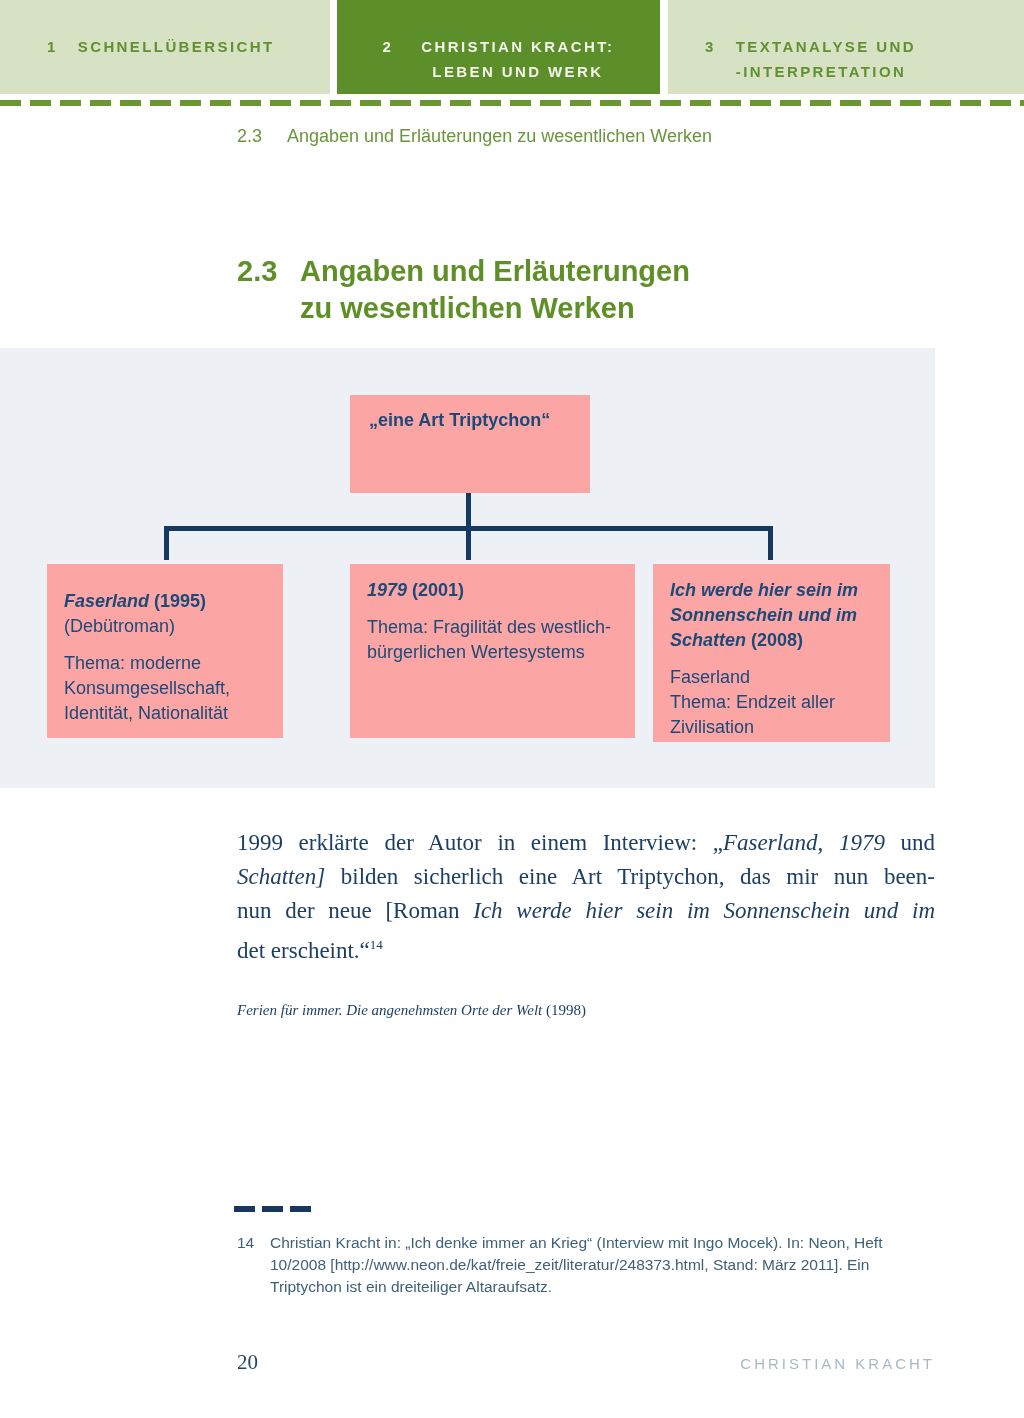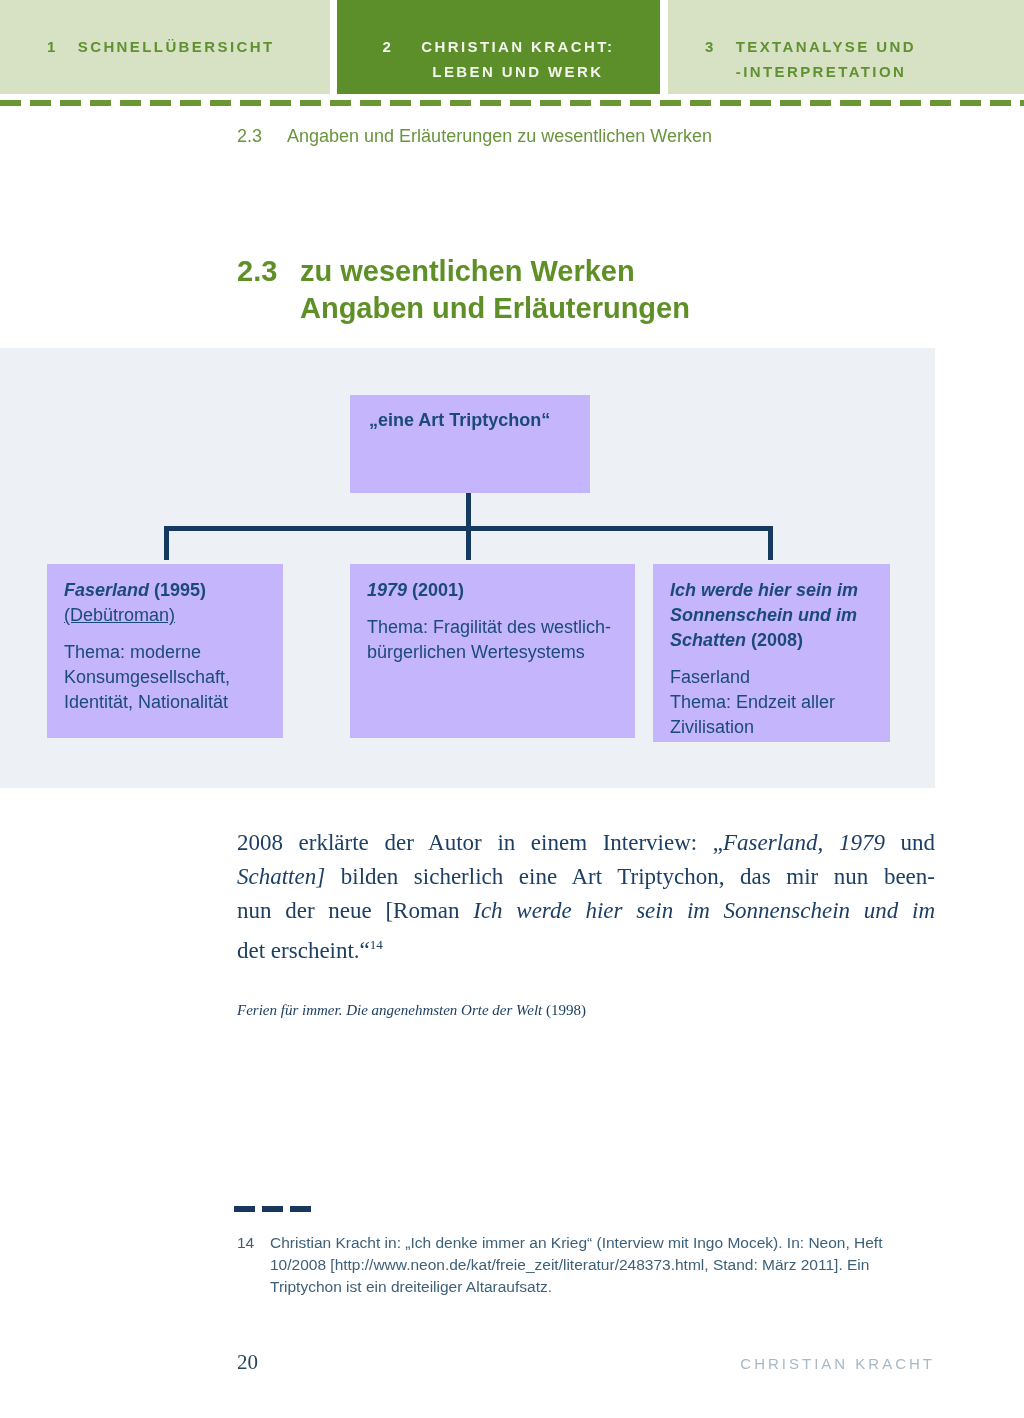--- a/index.html
+++ b/index.html
@@ -37,28 +37,28 @@
   .bc-num { width: 50px; flex: 0 0 auto; }
 
   
   .heading { position: absolute; top: 253px; left: 237px; width: 720px;
              color: #5e9027; font-size: 29px; font-weight: 700; line-height: 37px; display: flex; }
   .h-num { width: 63px; flex: 0 0 auto; }
 
   
   .diagram { position: absolute; top: 348px; left: 0; width: 1024px; height: 440px; }
   .diagram-bg { position: absolute; top: 0; left: 0; width: 935px; height: 440px; background: #edf1f5; }
-  .dbox { position: absolute; background: #c4b5fd; color: #1c4a78; font-size: 18px; line-height: 25px; }
+  .dbox { position: absolute; background: #fca5a5; color: #1c4a78; font-size: 18px; line-height: 25px; }
   .dbox-root  { left: 350px; top: 47px;  width: 240px; height: 98px;  padding: 13px 19px; font-weight: 700; }
-  .dbox-left  { left: 47px;  top: 216px; width: 236px; height: 174px; padding: 14px 17px; }
+  .dbox-left  { left: 47px;  top: 216px; width: 236px; height: 174px; padding: 25px 17px; }
   .dbox-mid   { left: 350px; top: 216px; width: 285px; height: 174px; padding: 14px 17px; }
   .dbox-right { left: 653px; top: 216px; width: 237px; height: 178px; padding: 14px 17px; }
   .dbox-title { font-weight: 700; }
   .dbox-title .it { font-style: italic; }
-  .dbox-sub { font-weight: 400; text-decoration: underline; }
+  .dbox-sub { font-weight: 400; }
   .dbox-body { margin-top: 12px; white-space: pre-line; font-weight: 400; }
   .conn { position: absolute; background: #143a60; }
   .conn-v-center { left: 466px; top: 145px; width: 5px; height: 67px; }
   .conn-h-bar    { left: 164px; top: 178px; width: 609px; height: 5px; }
   .conn-v-left   { left: 164px; top: 178px; width: 5px; height: 34px; }
   .conn-v-right  { left: 768px; top: 178px; width: 5px; height: 34px; }
 
   
   .serif { font-family: "Liberation Serif", serif; color: #1c3f63; }
   .quote-para { position: absolute; top: 826px; left: 237px; width: 698px;
@@ -123,22 +123,22 @@
   <div class="dashed-rule"></div>
 
   <div class="breadcrumb">
     <span class="bc-num">2.3</span>
     <span class="bc-text">Angaben und Erläuterungen zu wesentlichen Werken</span>
   </div>
 
   <h1 class="heading">
     <span class="h-num">2.3</span>
     <span class="h-text">
+        <span class="tline">Angaben und Erläuterungen</span>
         <span class="tline">zu wesentlichen Werken</span>
-        <span class="tline">Angaben und Erläuterungen</span>
       </span>
   </h1>
 
   <section class="diagram">
     <div class="diagram-bg"></div>
 
     <div class="conn conn-v-center"></div>
     <div class="conn conn-h-bar"></div>
     <div class="conn conn-v-left"></div>
     <div class="conn conn-v-right"></div>
@@ -161,21 +161,21 @@
 
     <div class="dbox dbox-right">
       <div class="dbox-title"><span class="it">Ich werde hier sein im Sonnenschein und im Schatten</span><span> (2008)</span></div>
       <div class="dbox-sub"></div>
       <div class="dbox-body">Faserland
 Thema: Endzeit aller Zivilisation</div>
     </div>
   </section>
 
   <p class="serif quote-para">
-    <span class="jline"><span>2008 erklärte der Autor in einem Interview: „</span><span class="it">Faserland, 1979</span><span> und</span></span>
+    <span class="jline"><span>1999 erklärte der Autor in einem Interview: „</span><span class="it">Faserland, 1979</span><span> und</span></span>
     <span class="jline"><span class="it">Schatten]</span><span> bilden sicherlich eine Art Triptychon, das mir nun been-</span></span>
     <span class="jline"><span>nun der neue [Roman </span><span class="it">Ich werde hier sein im Sonnenschein und im</span></span>
     <span class="tline"><span>det erscheint.“</span><sup class="fn-ref">14</sup></span>
   </p>
 
   <section class="serif work-section">
     <p class="work-title"><span class="it">Ferien für immer. Die angenehmsten Orte der Welt</span><span> (1998)</span></p>
   </section>
 
   <div class="footnote-rule">

